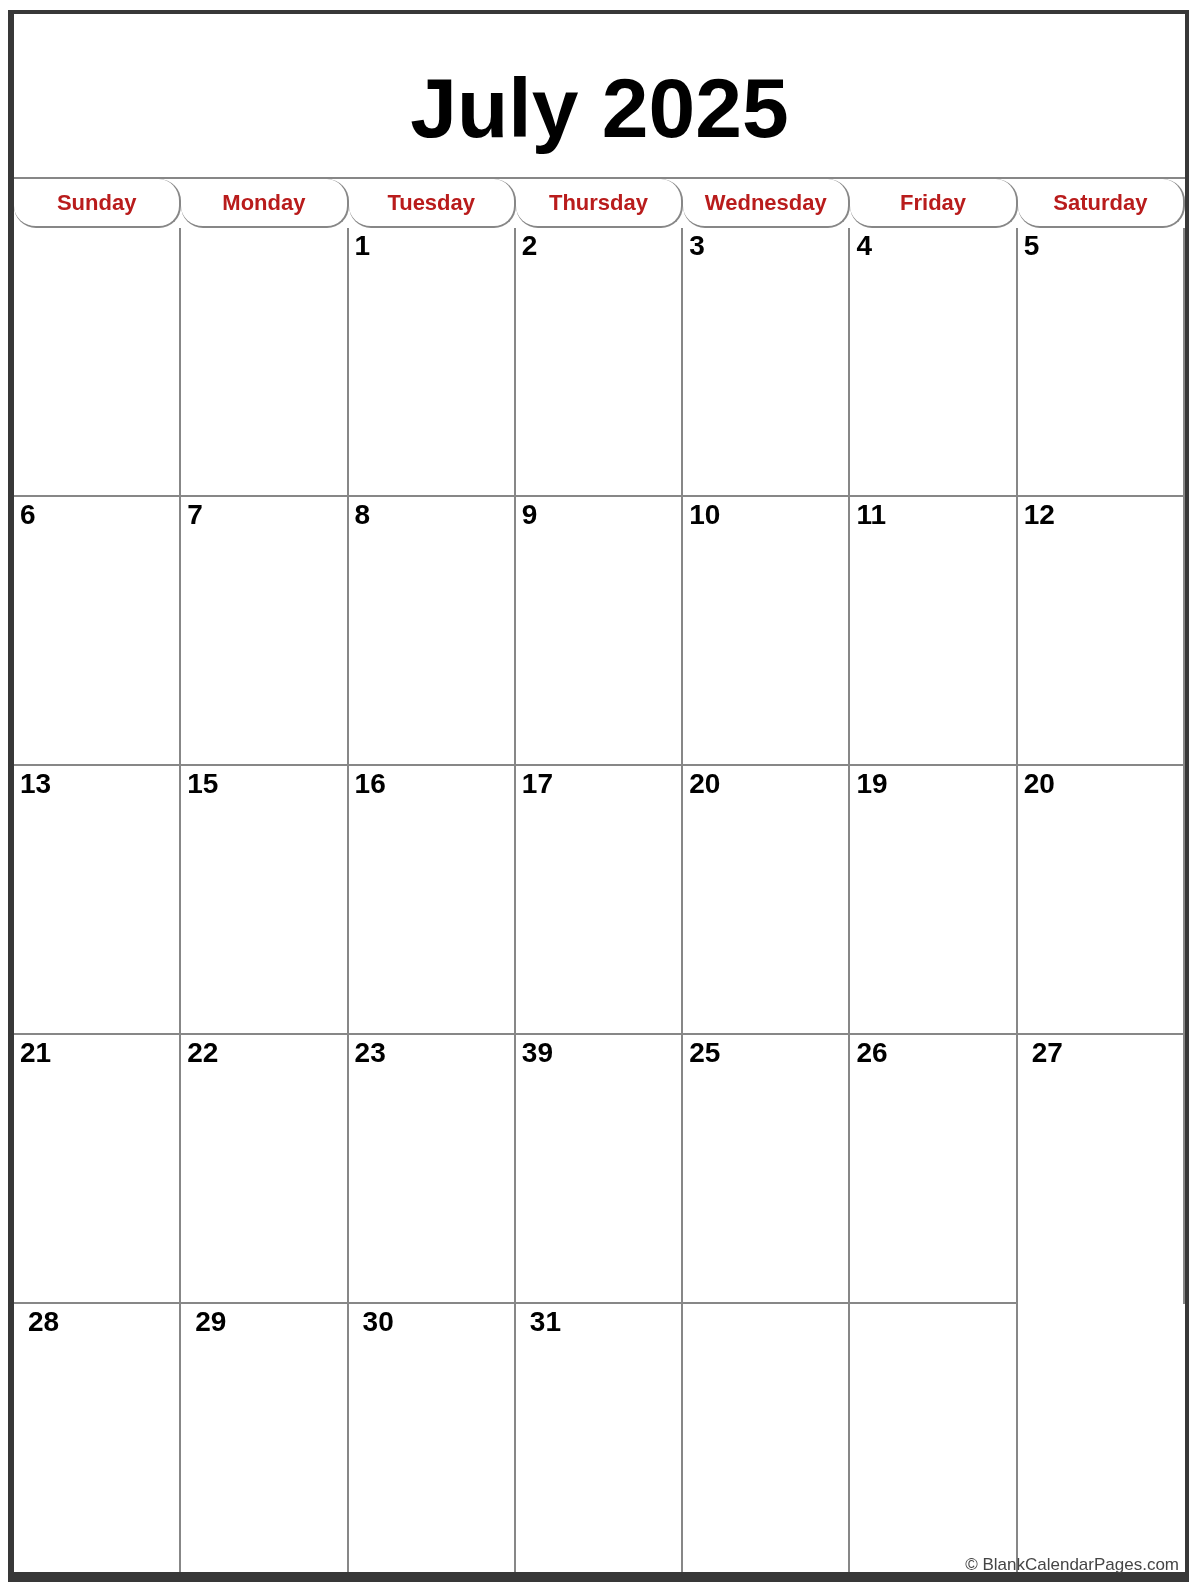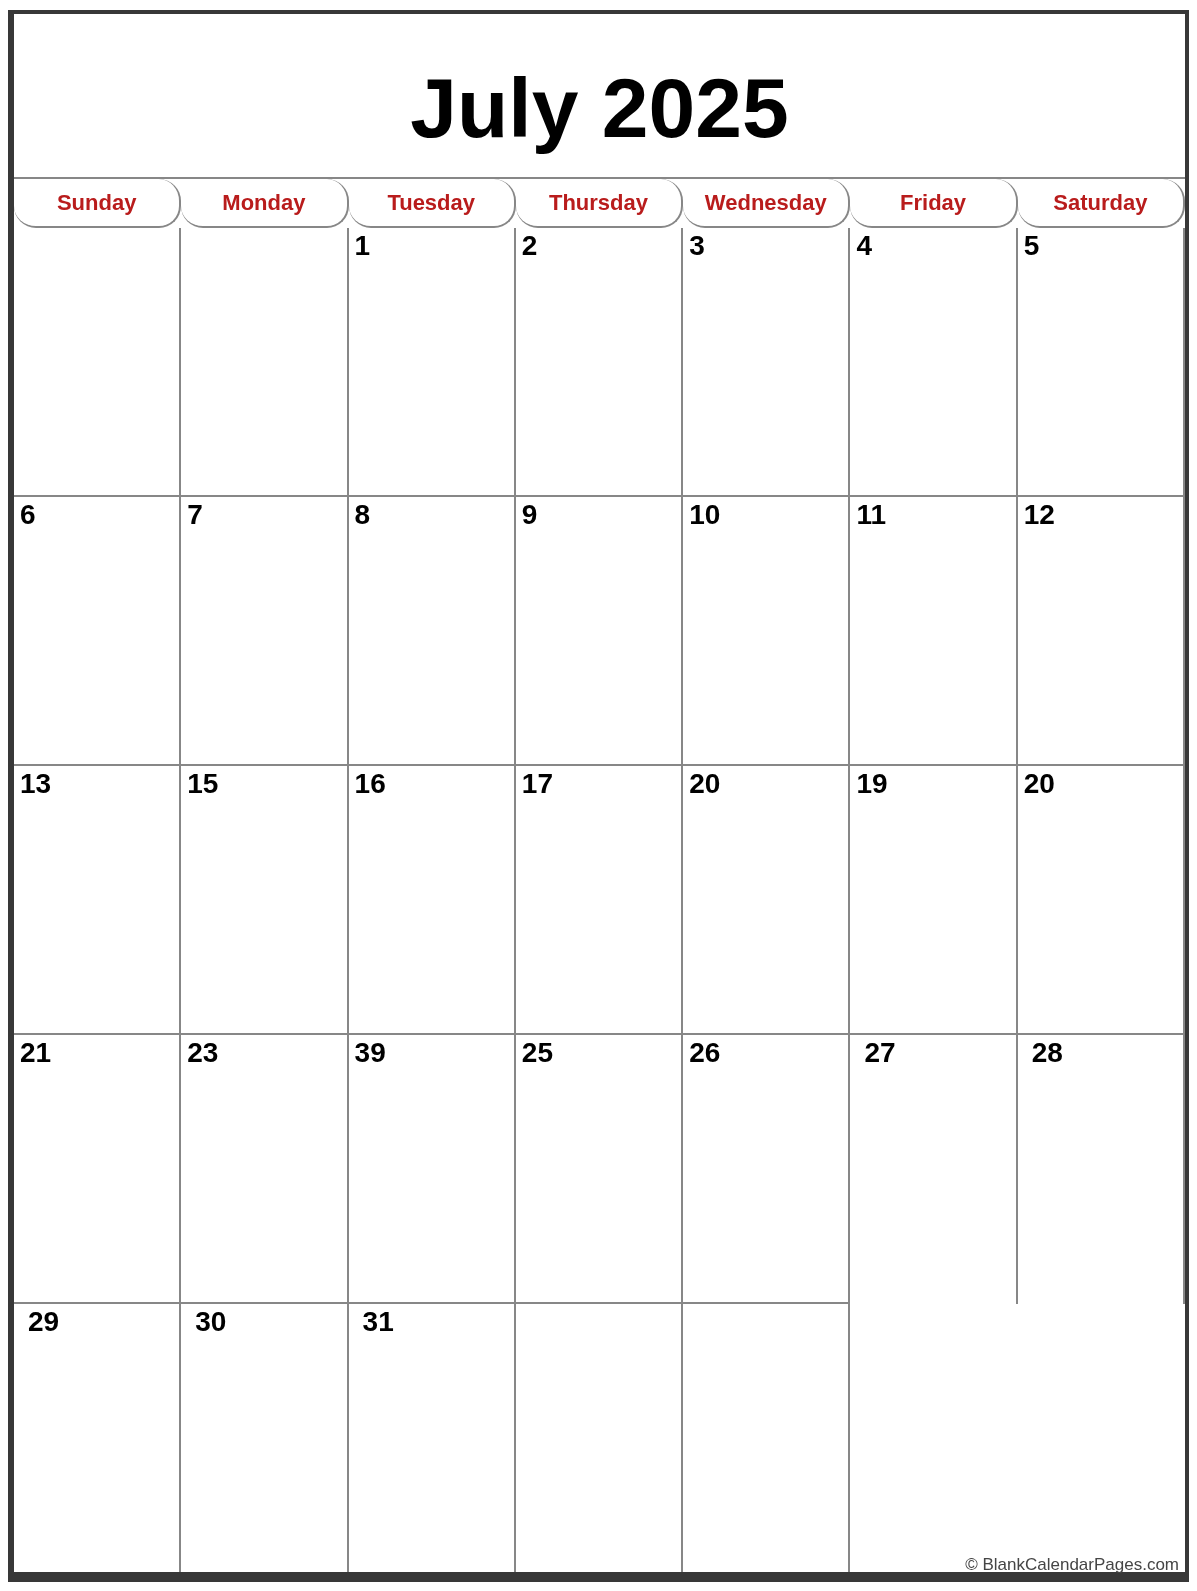--- a/index.html
+++ b/index.html
@@ -134,20 +134,21 @@
 
     <div class="dcell">13</div>
     <div class="dcell">15</div>
     <div class="dcell">16</div>
     <div class="dcell">17</div>
     <div class="dcell">20</div>
     <div class="dcell">19</div>
 
     <div class="dcell">20</div>
     <div class="dcell">21</div>
+    <div class="dcell">22</div>
     <div class="dcell">23</div>
     <div class="dcell">39</div>
     <div class="dcell">25</div>
     <div class="dcell">26</div>
 
     <div class="dcell">27</div>
     <div class="dcell">28</div>
     <div class="dcell">29</div>
     <div class="dcell">30</div>
     <div class="dcell">31</div>

